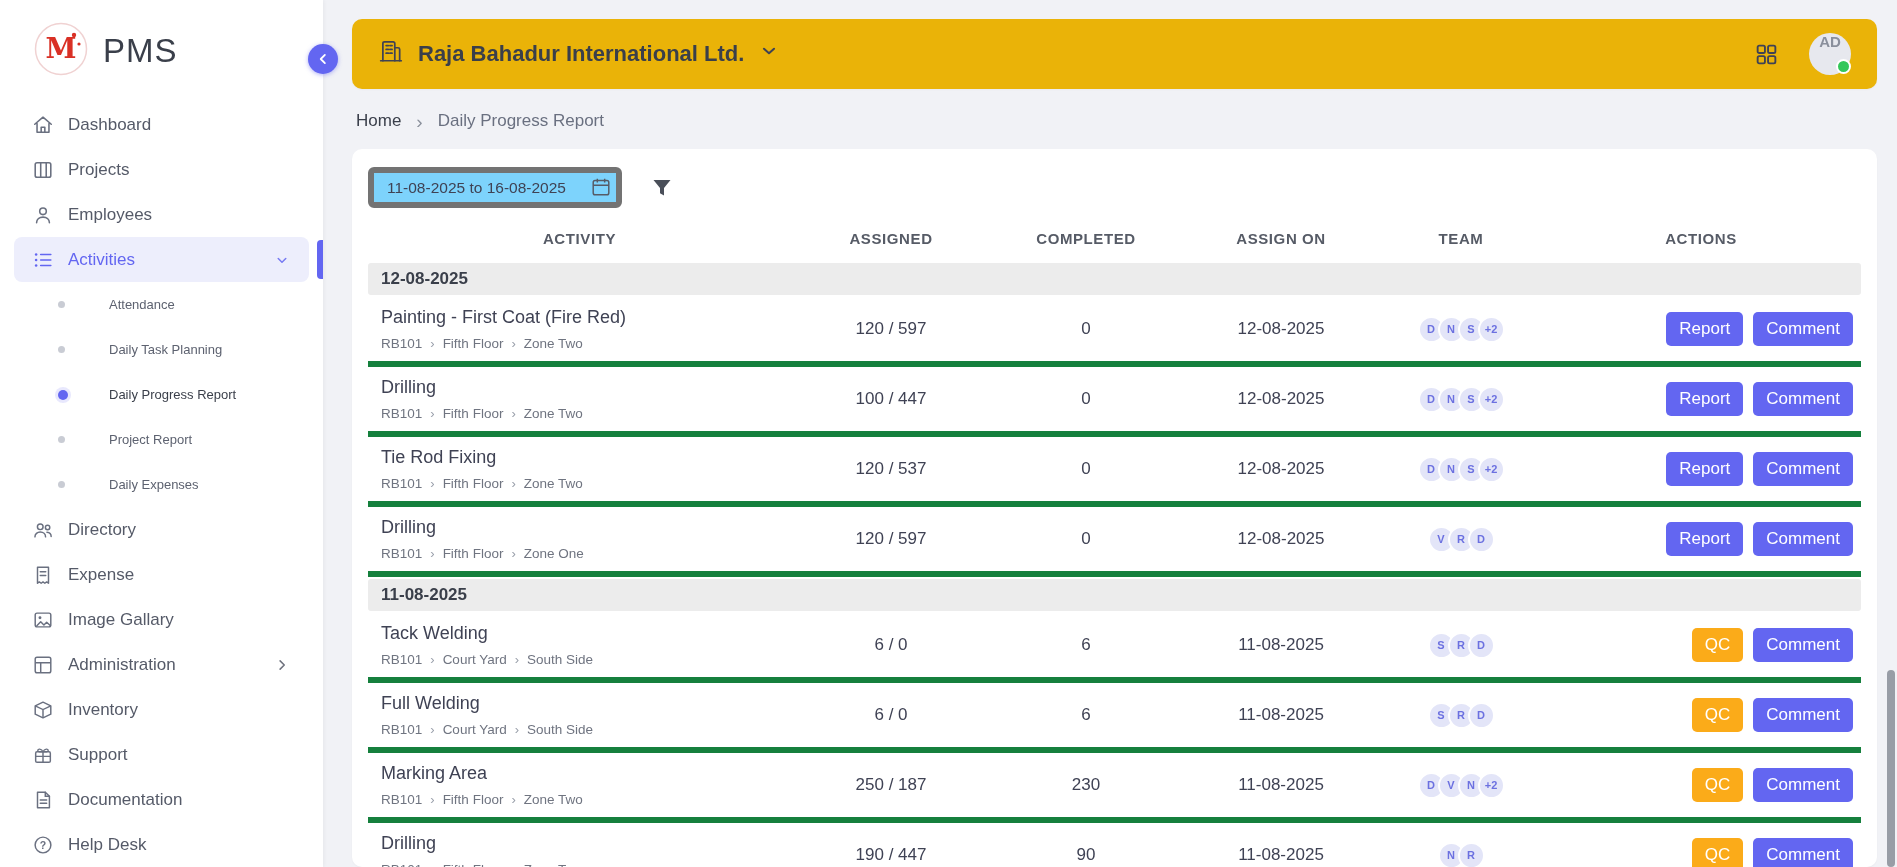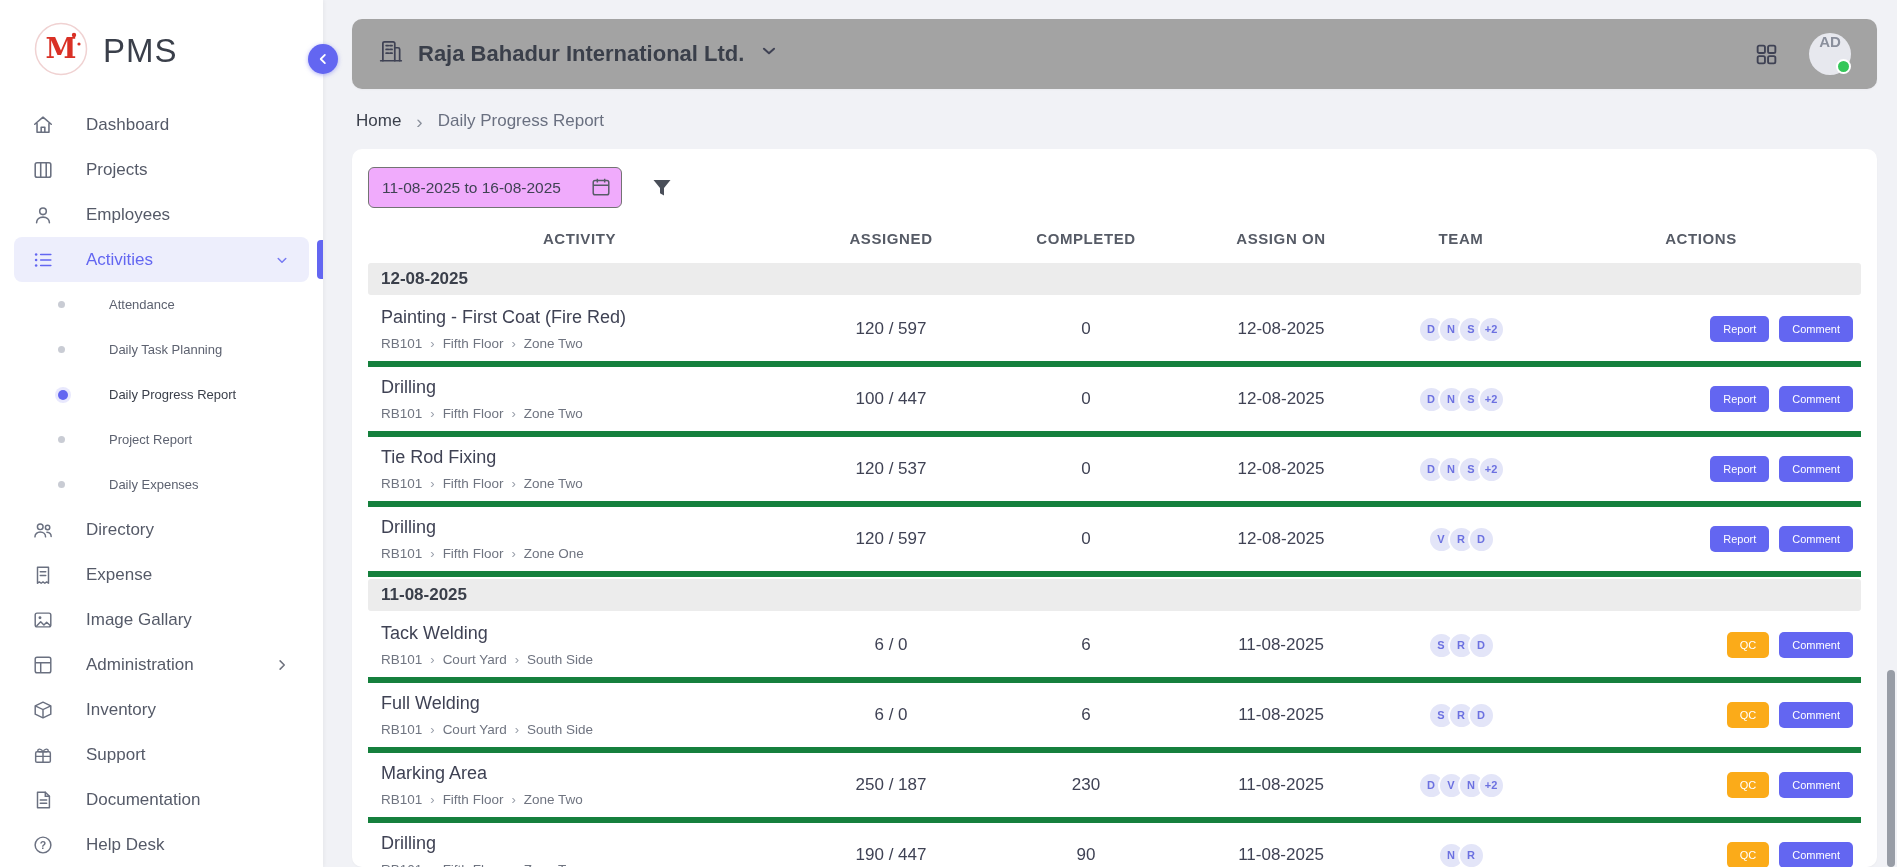--- a/index.html
+++ b/index.html
@@ -4,68 +4,68 @@
 <style>
   *{margin:0;padding:0;box-sizing:border-box}
   html,body{width:1897px;height:867px;overflow:hidden}
   body{font-family:"Liberation Sans",sans-serif;background:#f1f2f6;display:flex;color:#3f4254}
 
   
   .sidebar{width:323px;min-width:323px;background:#fff;height:100%;position:relative;box-shadow:1px 0 4px rgba(0,0,0,.05);z-index:2;overflow:hidden}
   .logo-row{display:flex;align-items:center;gap:15px;padding:22px 0 18px 34px;cursor:pointer}
   .logo-text{font-size:33px;font-weight:normal;letter-spacing:1px;color:#3a3f4a}
   .nav{padding-top:4px}
-  .nav-item{display:flex;align-items:center;gap:32px;height:45px;padding:0 18px;margin:0 14px;border-radius:8px;font-size:17px;color:#555a68;cursor:pointer;position:relative}
+  .nav-item{display:flex;align-items:center;gap:14px;height:45px;padding:0 18px;margin:0 14px;border-radius:8px;font-size:17px;color:#555a68;cursor:pointer;position:relative}
   .nav-icon{width:22px;height:22px;color:#6a7080;display:flex;align-items:center;justify-content:center;flex:none}
   .nav-icon svg{width:22px;height:22px}
   .nav-item.active{background:#edeefc;color:#6366f1}
   .nav-item.active .nav-icon{color:#6366f1}
   .nav-item.active::after{content:"";position:absolute;right:-14px;top:3px;width:6px;height:39px;background:#6366f1;border-radius:4px 0 0 4px}
   .nav-chev{margin-left:auto;display:flex;color:inherit;opacity:.85}
   .subnav-item{display:flex;align-items:center;height:45px;padding-left:58px;font-size:13px;color:#5d6270;cursor:pointer}
   .sub-dot{width:7px;height:7px;border-radius:50%;background:#c9ccd4;margin-right:44px;flex:none}
   .subnav-item.active .sub-dot{width:10px;height:10px;background:#6366f1;margin-right:41px;box-shadow:0 0 0 3px rgba(99,102,241,.15)}
   .subnav-item.active{color:#3a3f4a}
   .collapse-btn{position:fixed;left:308px;top:44px;width:30px;height:30px;border-radius:50%;background:#6366f1;border:none;color:#fff;display:flex;align-items:center;justify-content:center;cursor:pointer;z-index:10;box-shadow:0 1px 4px rgba(99,102,241,.5)}
 
   
   .main{flex:1;height:100%;padding:19px 20px 0 29px;display:flex;flex-direction:column;overflow:hidden}
-  .topbar{background:#a3a3a3;border-radius:10px;min-height:70px;display:flex;align-items:center;padding:0 26px;box-shadow:0 1px 2px rgba(0,0,0,.03)}
+  .topbar{background:#eab308;border-radius:10px;min-height:70px;display:flex;align-items:center;padding:0 26px;box-shadow:0 1px 2px rgba(0,0,0,.03)}
   .company{display:flex;align-items:center;gap:14px;font-size:22px;font-weight:bold;color:#3a3f4a;cursor:pointer}
   .topbar-right{margin-left:auto;display:flex;align-items:center;gap:30px}
   .grid-icon{display:flex;cursor:pointer}
   .avatar{width:42px;height:42px;border-radius:50%;background:#e7e8ee;color:#8a8f9c;font-weight:bold;font-size:15px;display:flex;align-items:flex-start;justify-content:center;position:relative;cursor:pointer}
   .avatar::after{content:"";position:absolute;right:0;bottom:1px;width:11px;height:11px;background:#34c759;border:2px solid #fff;border-radius:50%}
   .breadcrumb{display:flex;align-items:center;gap:15px;padding:22px 4px 18px;font-size:17px}
   .bc-home{color:#3a3f4a;cursor:pointer}
   .bc-sep{color:#8b919c;font-size:19px;line-height:1}
   .bc-current{color:#6a7080}
   .content-card{background:#fff;border-radius:10px;flex:1;padding:18px 16px 0;box-shadow:0 1px 2px rgba(0,0,0,.03);overflow:hidden}
   .toolbar{display:flex;align-items:center;gap:28px;margin-bottom:8px}
   .date-input-wrap{position:relative;width:254px}
-  .date-input{width:100%;height:41px;border:1px solid #737373;border-radius:6px;padding:0 42px 0 13px;font-size:15.5px;color:#3f4254;font-family:inherit;outline:none;background:#f0abfc}
+  .date-input{width:100%;height:41px;border:6px solid #737373;border-radius:6px;padding:0 42px 0 13px;font-size:15.5px;color:#3f4254;font-family:inherit;outline:none;background:#7dd3fc}
   .cal-icon{position:absolute;right:10px;top:9px;display:flex;cursor:pointer}
   .filter-icon{display:flex;cursor:pointer}
 
   
   .thead,.trow{display:grid;grid-template-columns:1fr 200px 190px 200px 160px 320px;align-items:center}
   .thead{padding:14px 0;font-size:15px;letter-spacing:.6px;color:#565b66;font-weight:bold}
   .thead>div{text-align:center}
   .group-row{background:#ececec;border-radius:3px;padding:6px 13px;font-size:17px;font-weight:bold;color:#3a3f4a;margin:2px 0}
   .trow{min-height:69px;border-bottom:6px solid #15803d}
   .activity-cell{padding:10px 8px 10px 13px;display:flex;flex-direction:column;gap:8px}
   .activity-name{font-size:18px;color:#3f4254}
   .activity-path{display:flex;align-items:flex-end;gap:8px;font-size:13.5px;color:#6f7480}
   .path-sep{color:#9aa0ab;font-size:13px}
   .num-cell{text-align:center;font-size:17px;color:#3f4254}
   .team-cell{display:flex;justify-content:center}
   .tavatar{width:27px;height:27px;border-radius:50%;background:#e3e5f8;color:#6b70e0;font-size:11px;font-weight:bold;display:flex;align-items:center;justify-content:center;border:2px solid #fff;margin-left:-7px;cursor:pointer}
   .tavatar:first-child{margin-left:0}
   .actions-cell{display:flex;justify-content:flex-end;gap:10px;padding-right:8px}
-  .btn{border:none;border-radius:5px;color:#fff;font-size:11px;font-family:inherit;padding:7px 13px;cursor:pointer}
+  .btn{border:none;border-radius:5px;color:#fff;font-size:17px;font-family:inherit;padding:7px 13px;cursor:pointer}
   .btn.indigo{background:#6366f1}
   .btn.orange{background:#fbab19}
 
   .scrollbar-thumb{position:fixed;right:2px;top:670px;width:8px;height:197px;background:#989da6;border-radius:4px}
 </style>
 </head>
 <body>
 
 <aside class="sidebar">
   <div class="logo-row">

